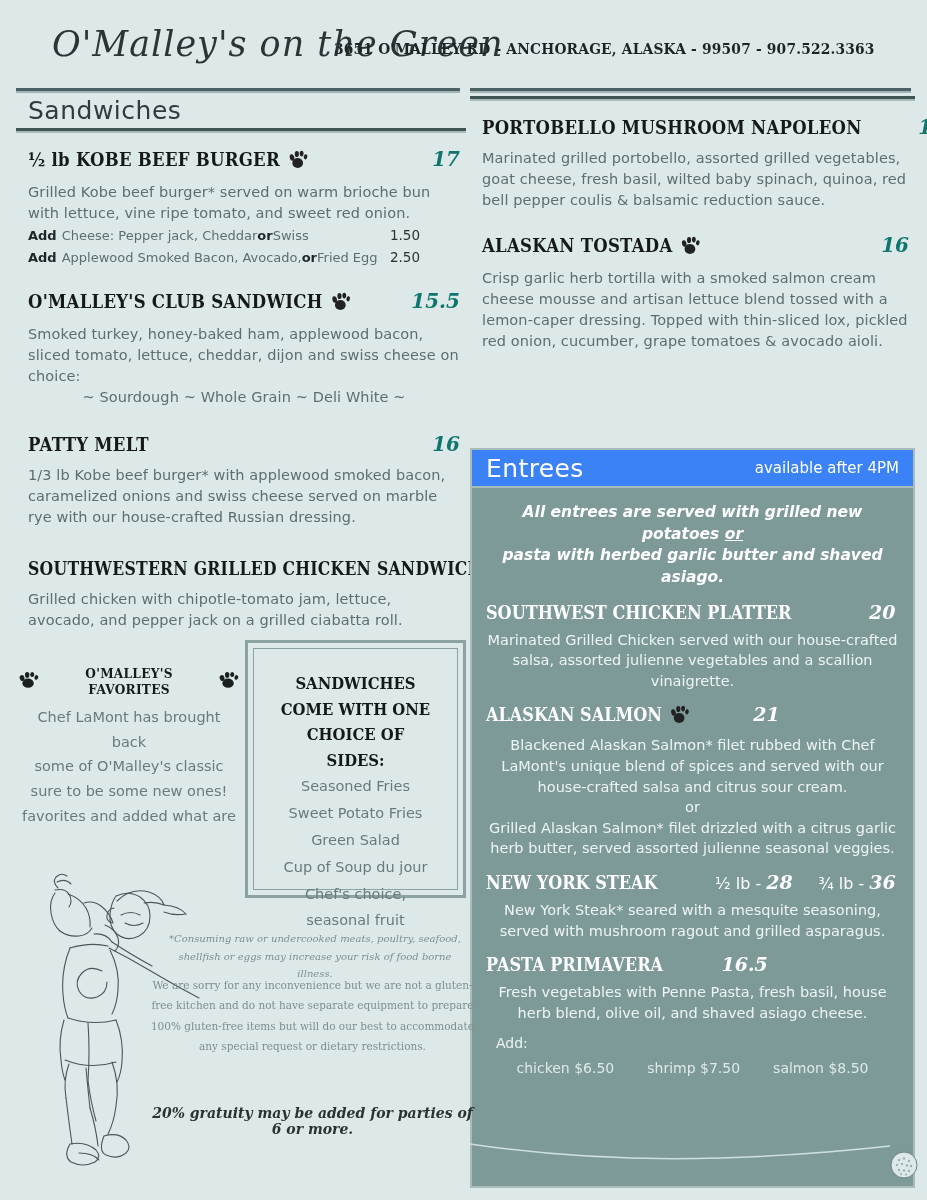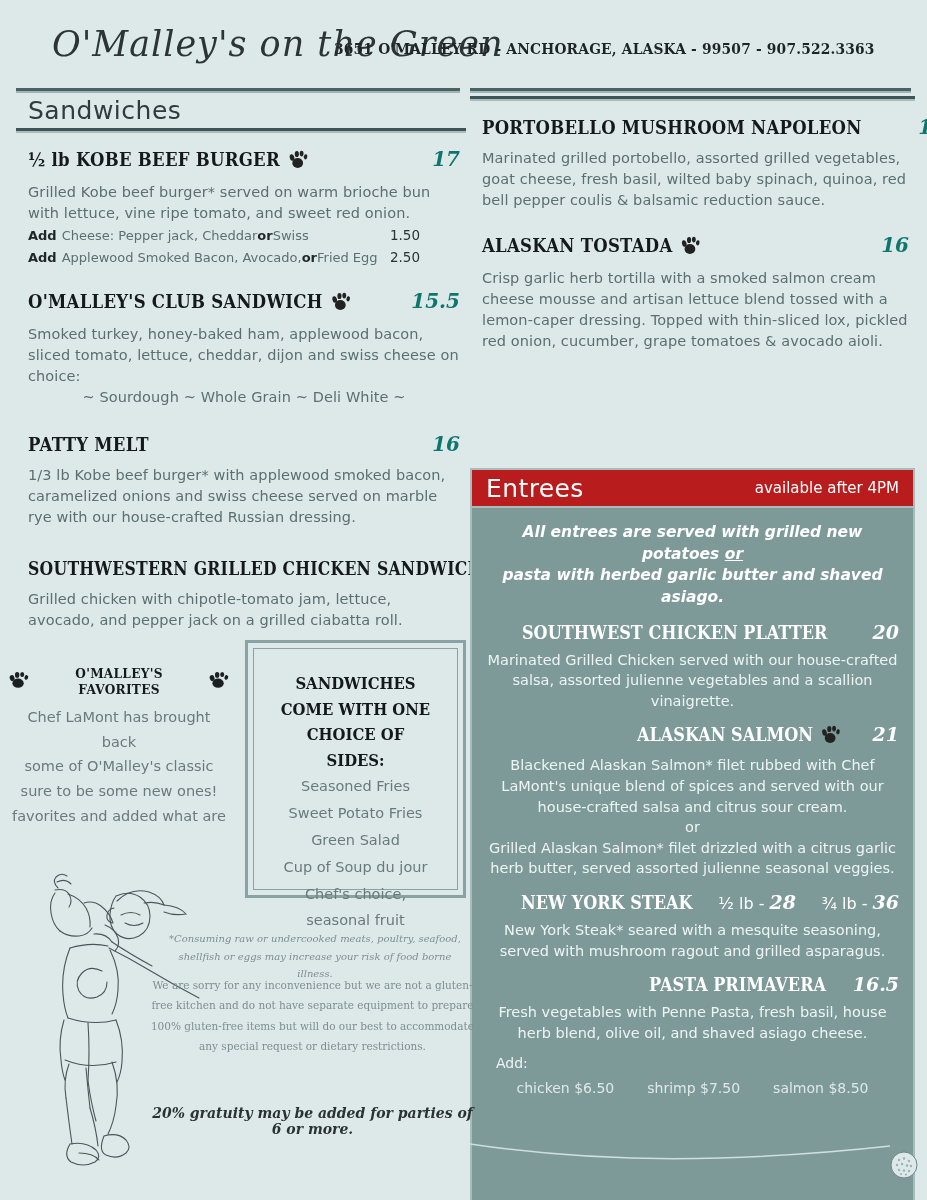--- a/index.html
+++ b/index.html
@@ -86,59 +86,58 @@
   .addline{font-size:13px;color:#5d6e70;line-height:1.5;margin-top:1px;
     display:flex;align-items:baseline;}
   .addline b{color:#1f2628;font-weight:bold;margin-right:5px;}
   .addline .or{color:#1f2628;font-weight:bold;}
   .addline .amt{color:#2b3233;margin-left:auto;padding-right:40px;font-size:13.5px;}
   .center{text-align:center;}
 
   
   .entree-wrap{position:absolute;left:470px;top:448px;width:445px;}
   .entree-bar{
-    background:#b91c1c;height:40px;
+    background:#3b82f6;height:40px;
     display:flex;align-items:center;justify-content:space-between;
     padding:0 14px;box-sizing:border-box;
     border:2px solid #a9bcbc;
-    margin-top:20px;
   }
   .entree-bar .t{font-size:25px;color:#ffffff;letter-spacing:.4px;}
   .entree-bar .s{font-size:15px;color:#ffffff;}
   .entree-body{
     background:#7d9a99;
     border:2px solid #a9bcbc;border-top:none;
     padding:10px 14px 16px 14px;
     box-sizing:border-box;
     min-height:700px;
   }
   .entree-intro{
     color:#ffffff;font-style:italic;font-weight:bold;
     font-size:15.5px;line-height:1.4;text-align:center;
     padding:4px 6px 12px 6px;
   }
   .entree-intro u{text-decoration:underline;}
   .e-item{margin-bottom:12px;}
-  .e-head{display:flex;align-items:baseline;justify-content:flex-end;}
+  .e-head{display:flex;align-items:baseline;justify-content:flex-start;gap:32px;}
   .e-name{
     font-family:"DejaVu Serif", serif;font-weight:bold;font-size:18.5px;
     color:#ffffff;transform:scaleX(.87);transform-origin:left bottom;white-space:nowrap;
   }
   .e-price{font-family:"DejaVu Serif", serif;font-style:italic;font-weight:bold;
     font-size:19px;color:#ffffff;white-space:nowrap;}
   .e-price-multi{font-size:16px;color:#ffffff;white-space:nowrap;
     font-family:"DejaVu Sans", sans-serif;}
   .e-price-multi i{font-family:"DejaVu Serif", serif;font-style:italic;font-weight:bold;font-size:19px;}
   .e-desc{font-size:14.5px;line-height:1.42;color:#eef4f4;margin-top:7px;text-align:center;}
   .e-add-label{font-size:14px;color:#eef4f4;margin-top:12px;padding-left:10px;}
   .e-addons{display:flex;justify-content:space-around;font-size:14px;color:#dfe9e9;
     margin-top:9px;padding:0 14px;}
 
   
-  .fav{position:absolute;left:8px;top:665px;width:222px;text-align:center;}
+  .fav{position:absolute;left:18px;top:665px;width:222px;text-align:center;}
   .fav-title-row{display:flex;align-items:center;justify-content:center;gap:12px;}
   .fav-title{font-family:"DejaVu Serif", serif;font-weight:bold;font-size:13.5px;
     letter-spacing:.3px;color:#151a1c;transform:scaleX(.9);}
   .fav-text{font-size:14.5px;line-height:1.7;color:#6a7a7c;margin-top:8px;}
 
   
   .sides{
     position:absolute;left:245px;top:640px;width:221px;height:258px;
     border:3px solid #8aa2a3;background:#dde9e9;box-sizing:border-box;
     padding:5px;

